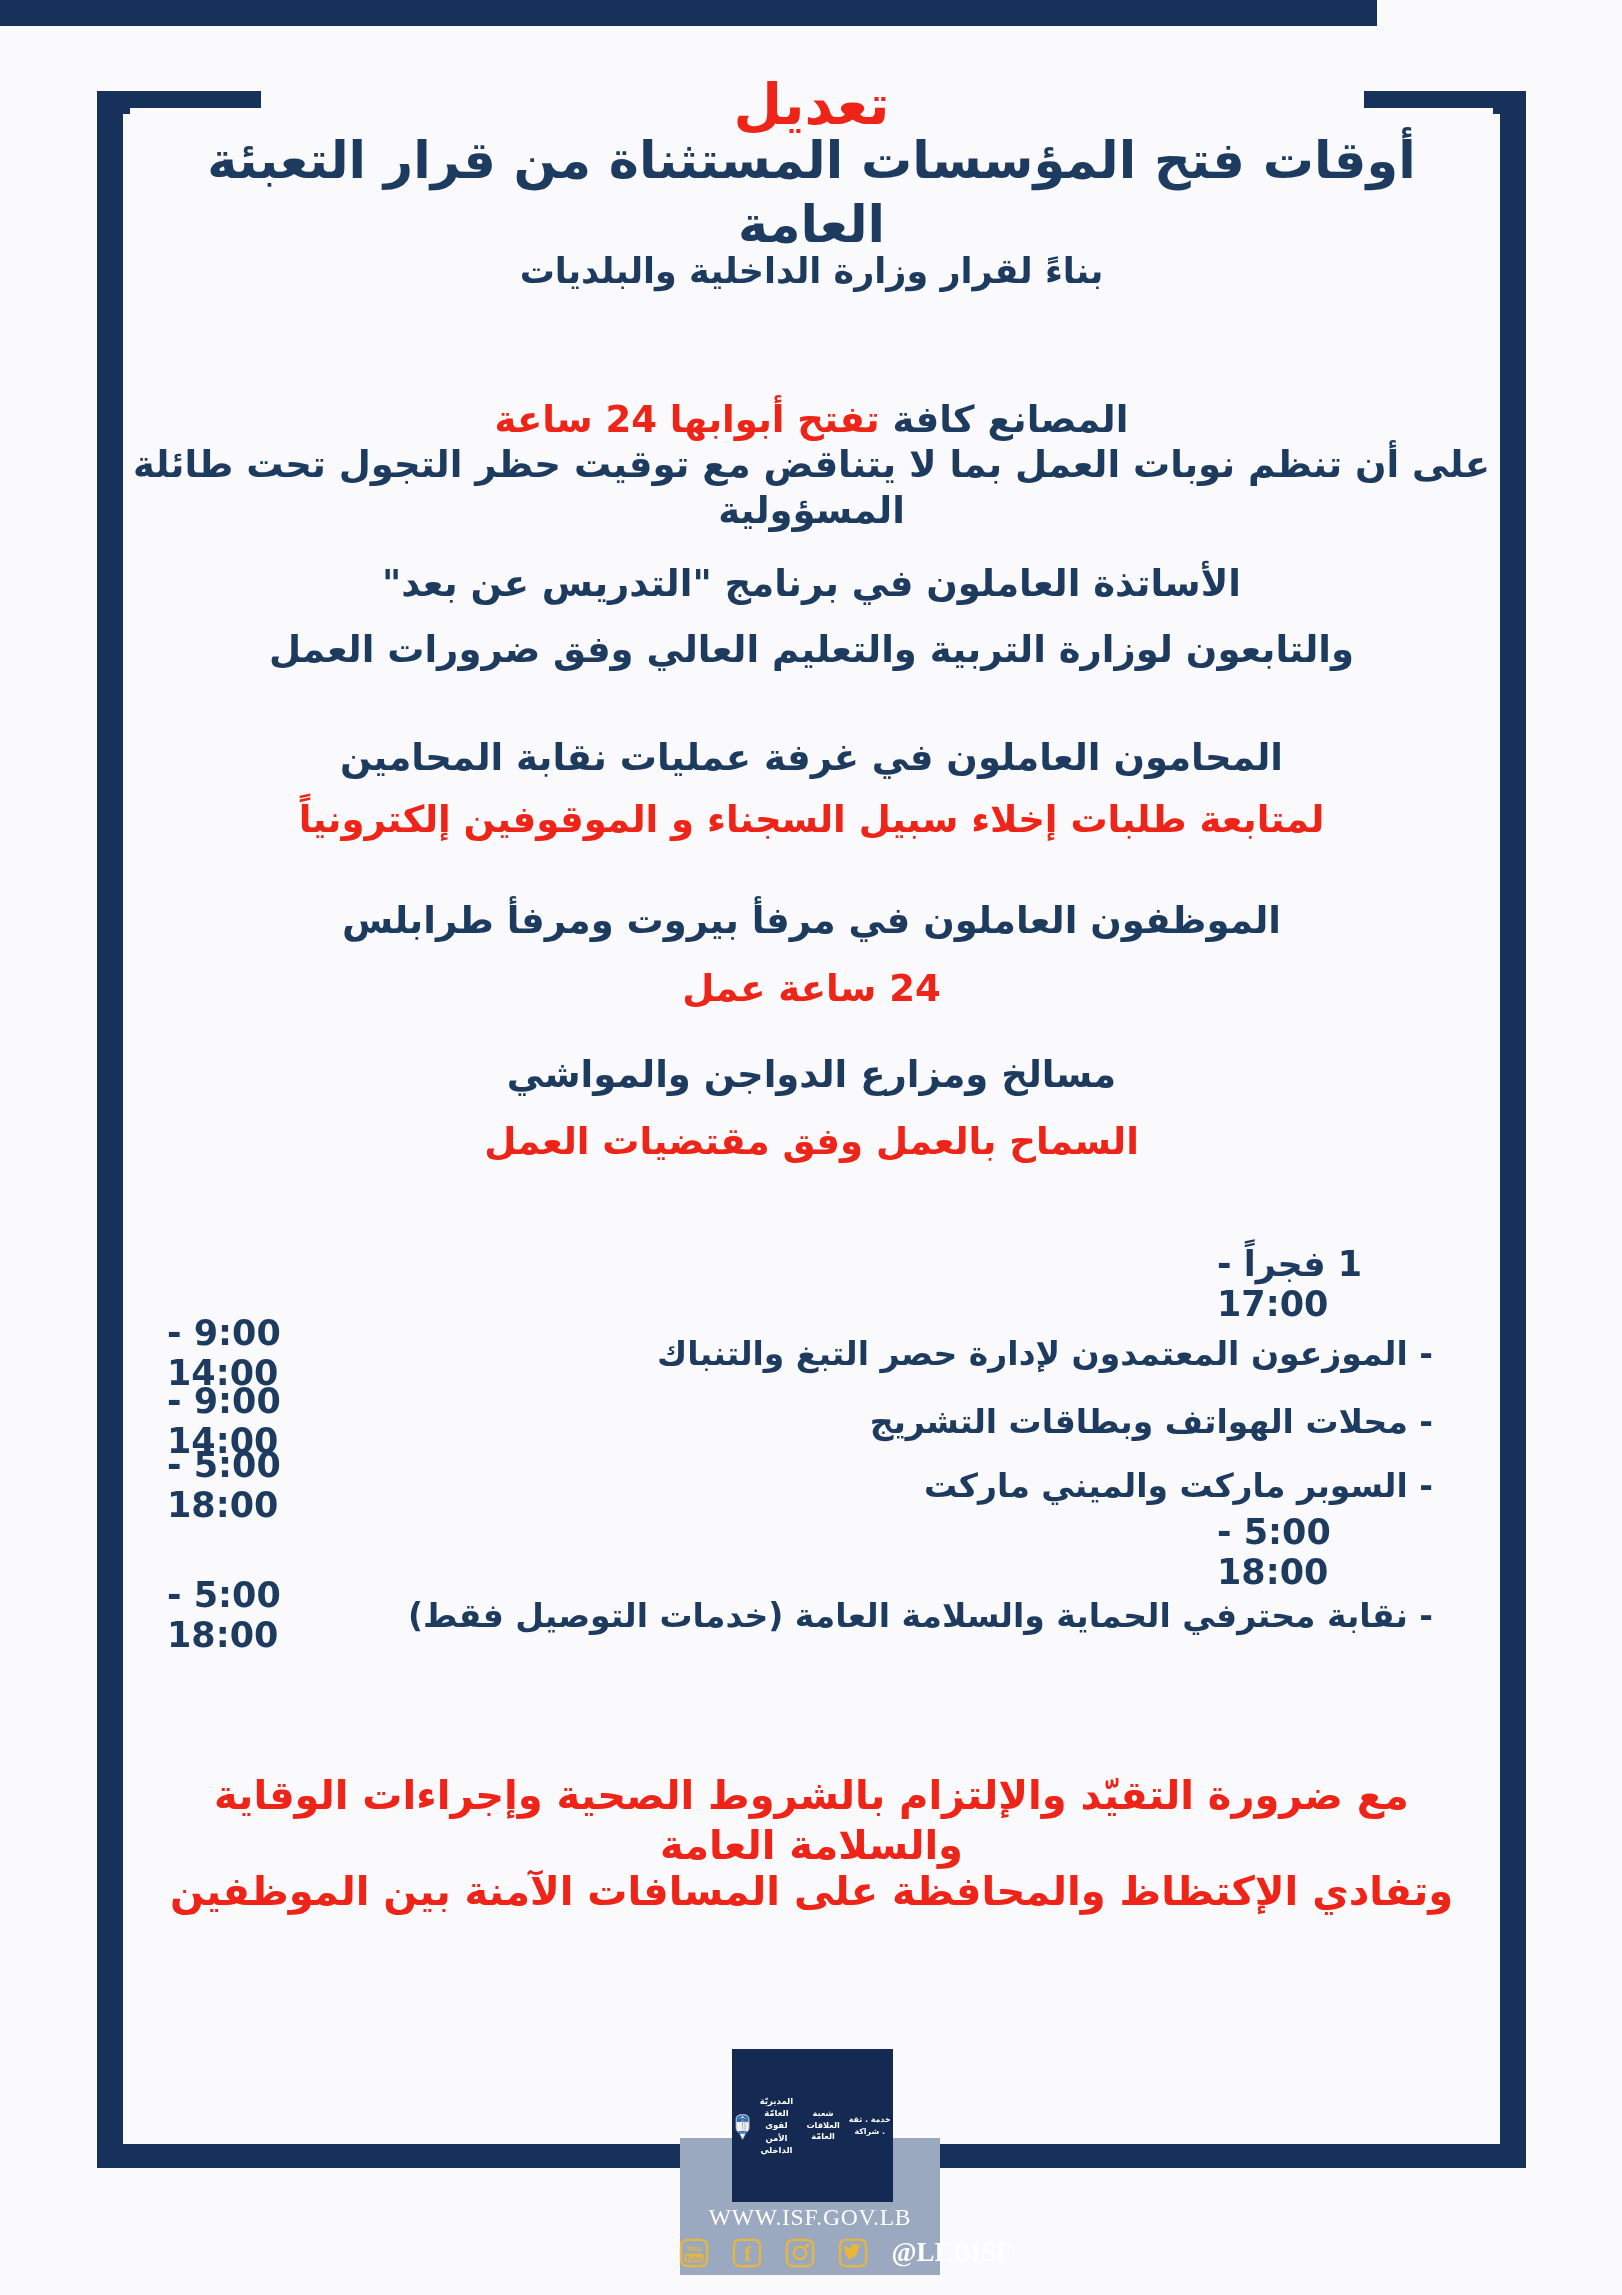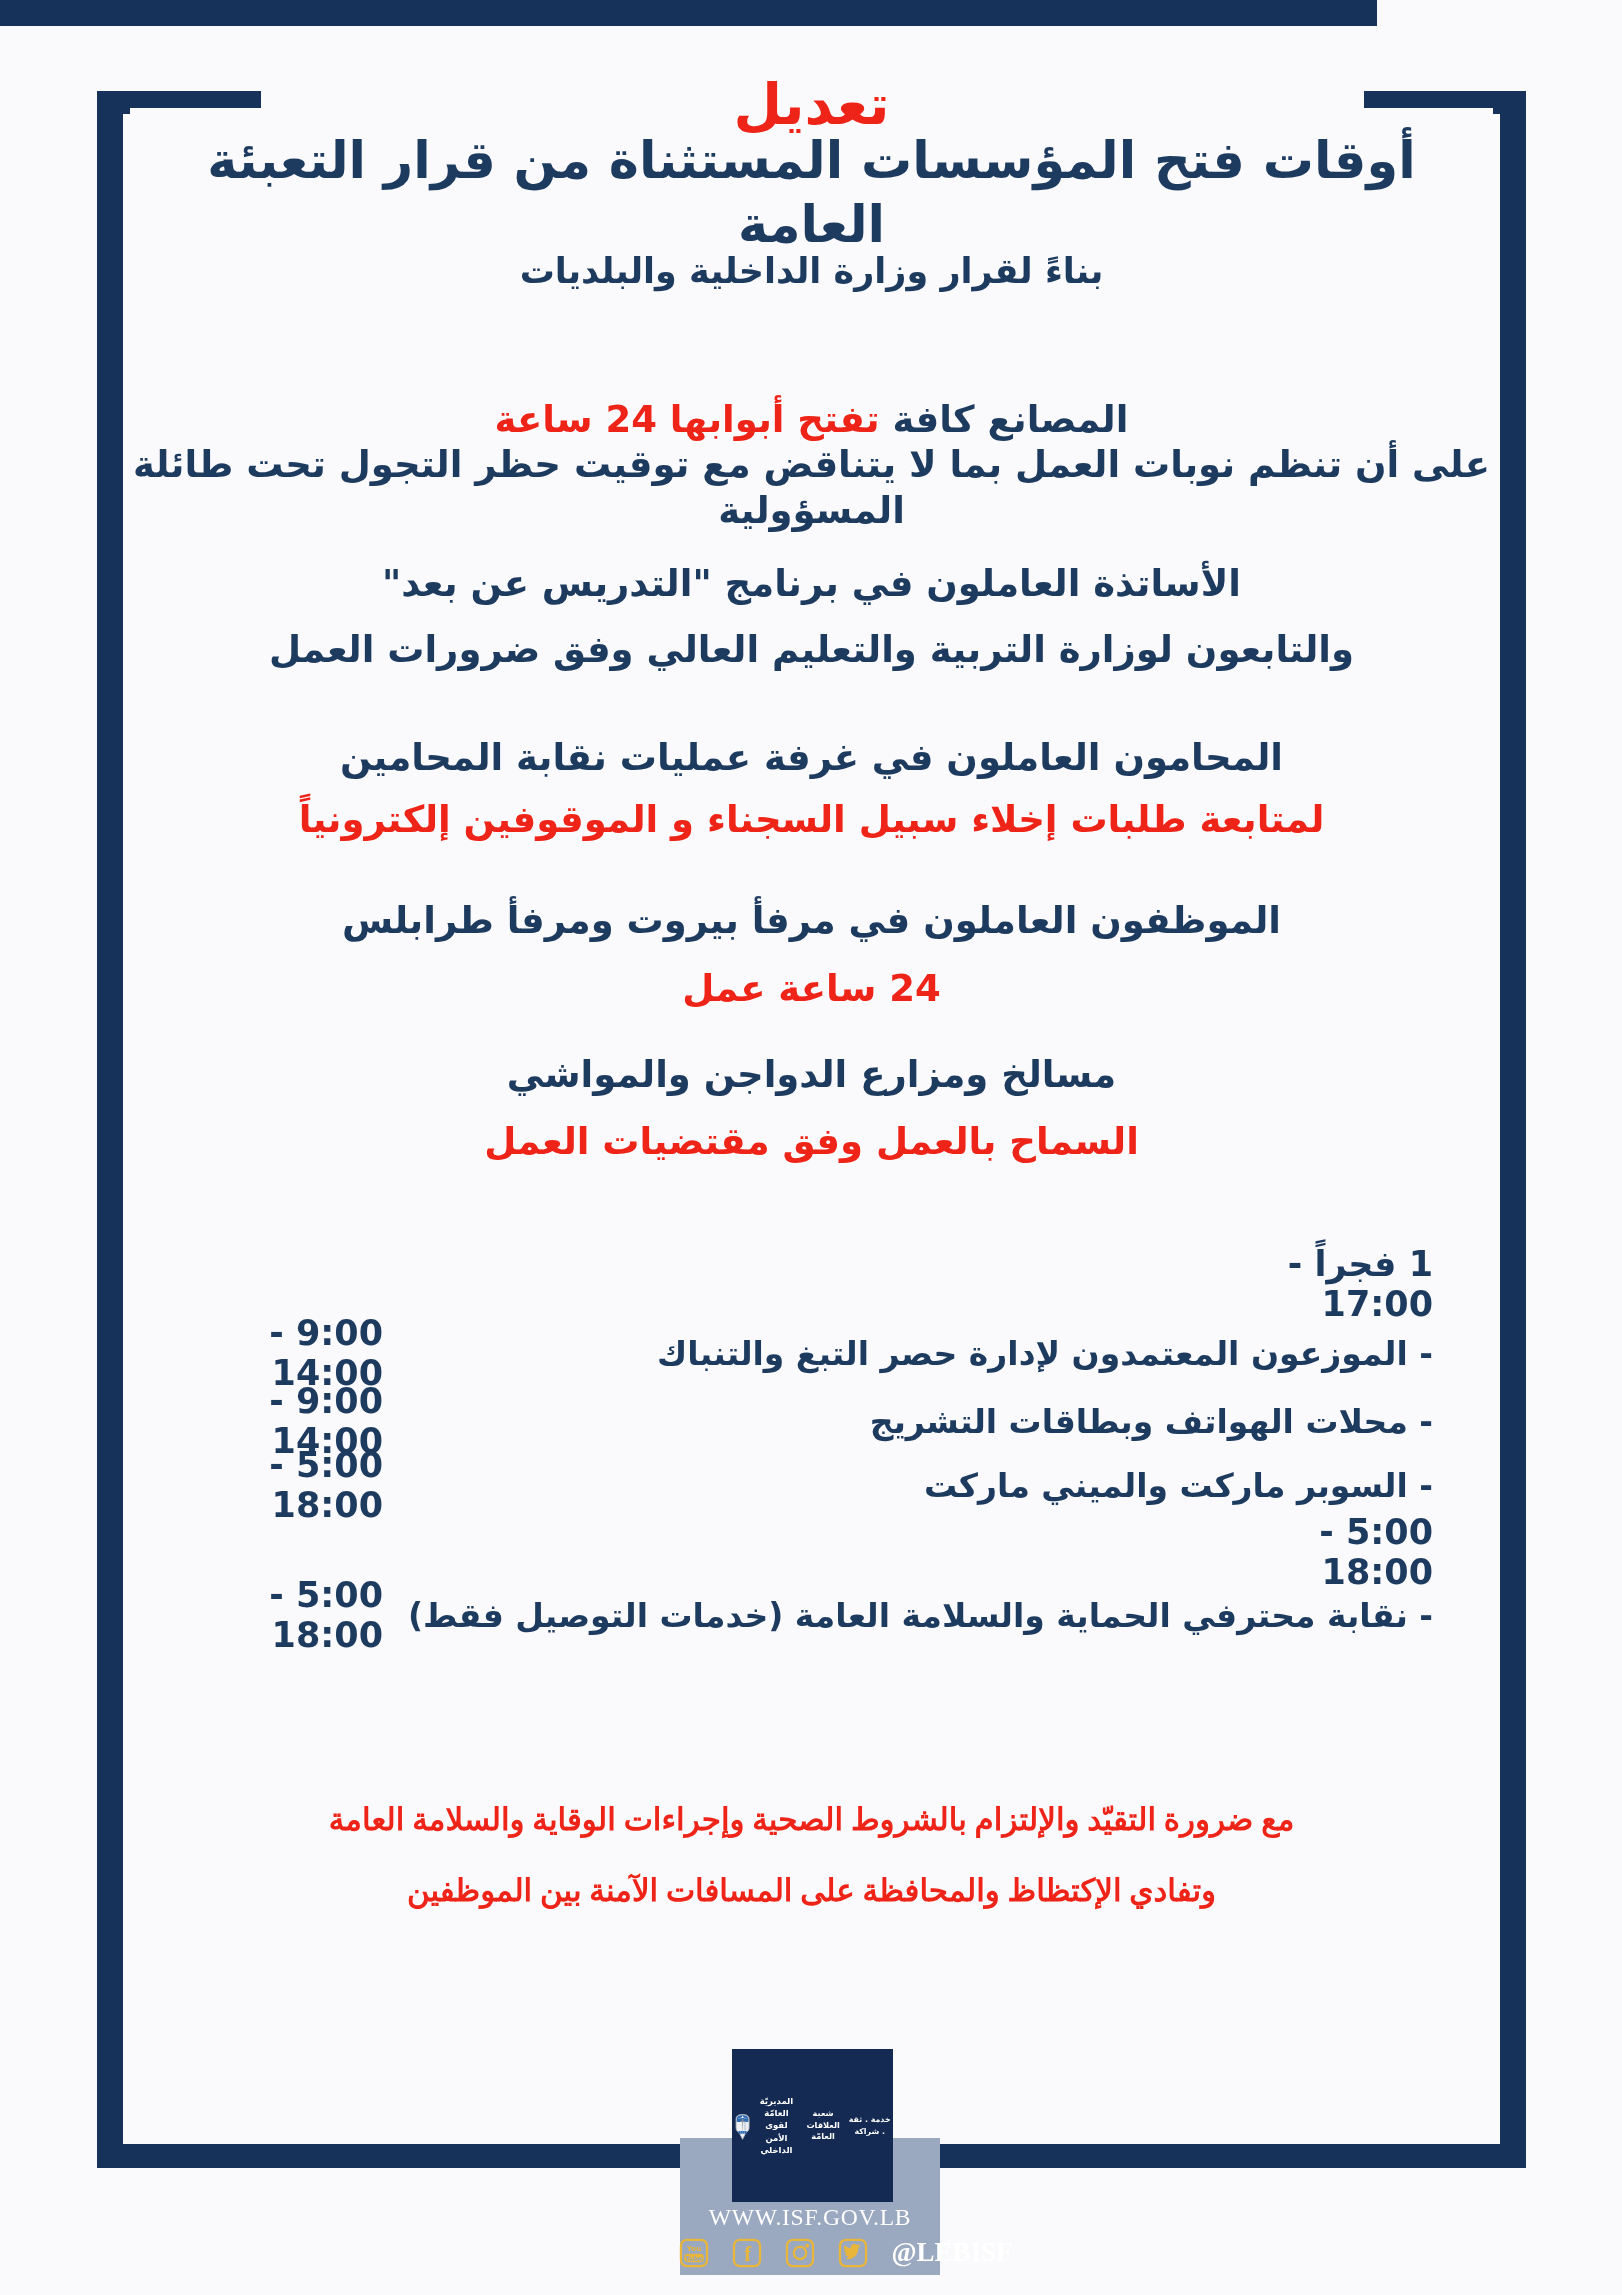--- a/index.html
+++ b/index.html
@@ -30,22 +30,22 @@
   .title-line{font-size:51px;}
   .subtitle-line{font-size:35px;}
   .sec-line{font-size:37px;}
   
   .sched-row{
     position:absolute;left:167px;right:190px;display:flex;direction:rtl;
     align-items:center;transform:translateY(-50%);font-weight:bold;
     color:var(--text_navy,#1d3a5f);
   }
   .sched-label{flex:1;text-align:right;font-size:33px;direction:rtl;}
-  .sched-time{width:216px;text-align:right;font-size:35px;direction:rtl;flex:none;}
-  .disc-line{font-size:31px;font-family:Liberation Serif, serif;}
+  .sched-time{width:216px;text-align:left;font-size:35px;direction:rtl;flex:none;}
+  .disc-line{font-size:40px;}
   
   .footer-banner{
     position:absolute;left:680px;top:2138px;width:260px;height:137px;
     background:var(--banner,#9aa8c0);
   }
   .logo-card{
     position:absolute;left:732px;top:2049px;width:161px;height:153px;
     background:var(--logo_bg,#142a52);display:flex;flex-direction:row;
     align-items:center;
   }

